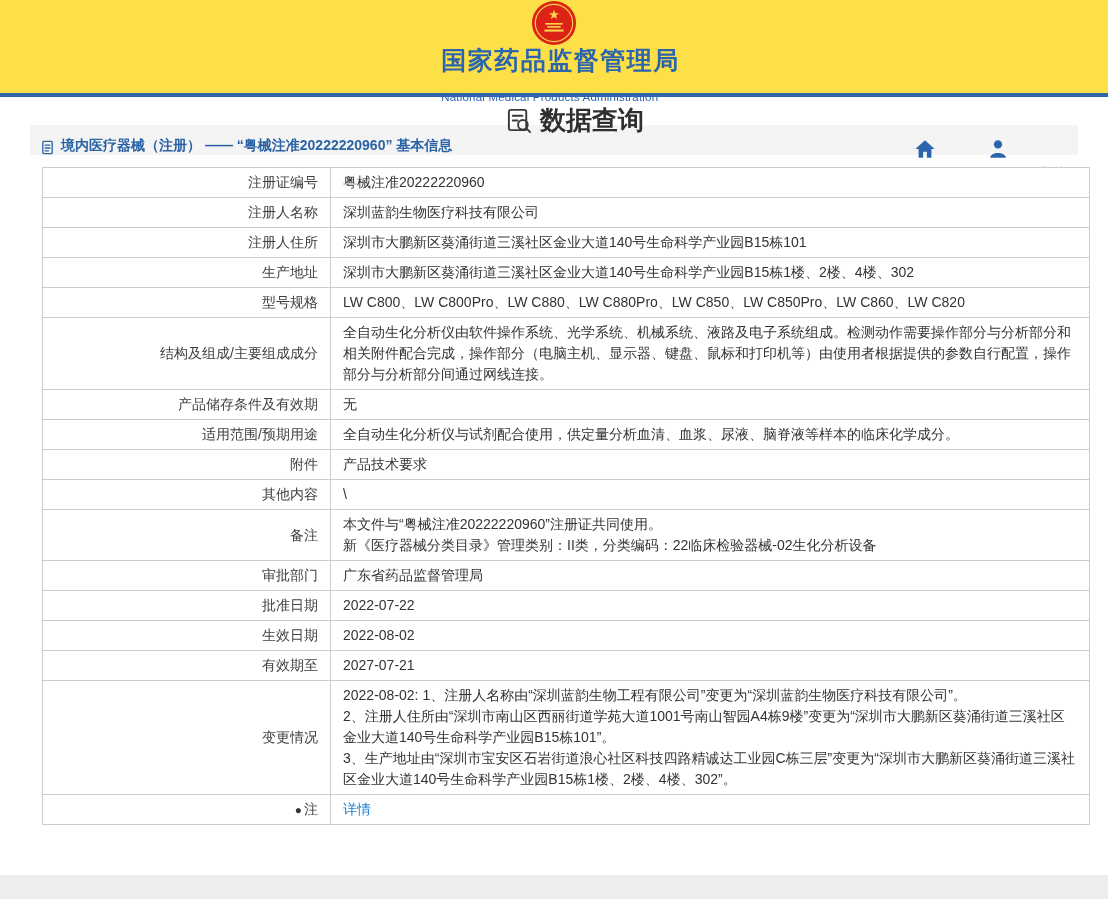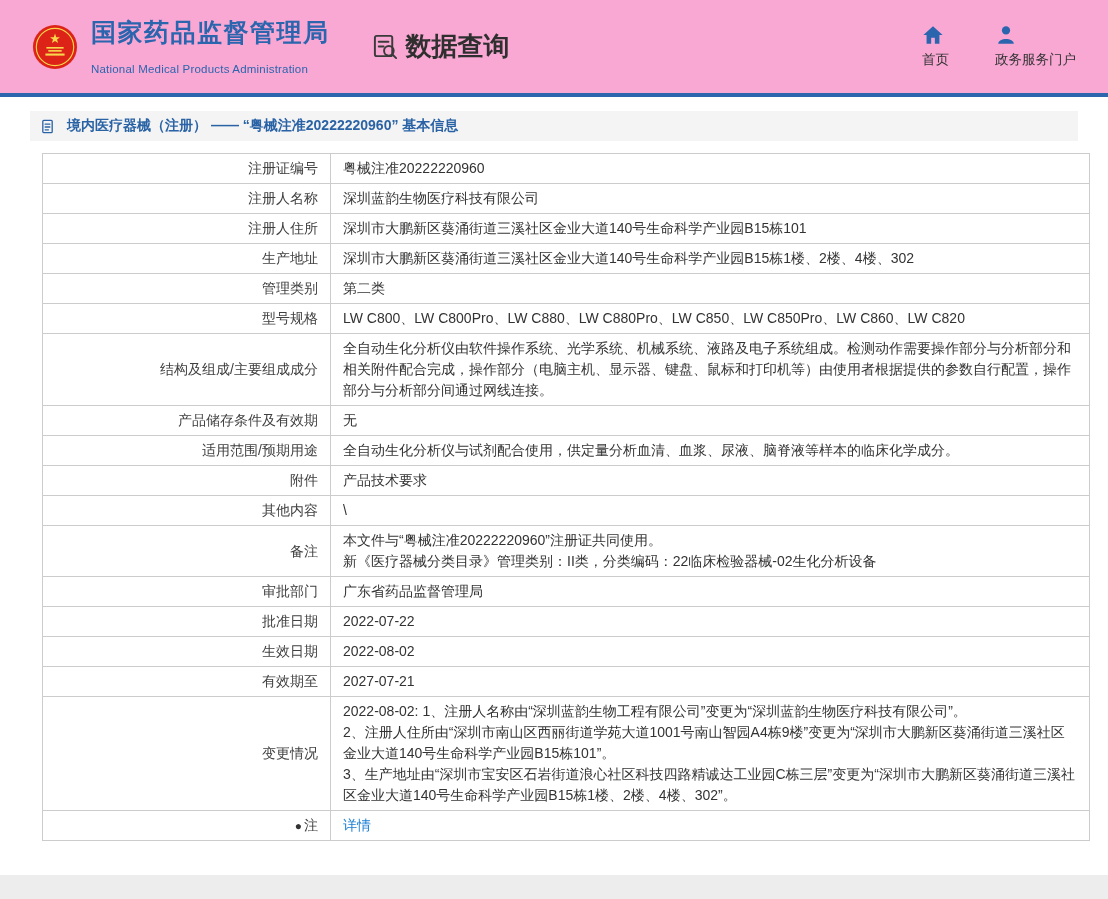--- a/index.html
+++ b/index.html
@@ -9,39 +9,39 @@
     --link-blue:#1b7fd4;
     --border-gray:#cccccc;
     --text-dark:#333333;
   }
   *{margin:0;padding:0;box-sizing:border-box;}
   html,body{width:1108px;height:899px;overflow:hidden;background:#ffffff;
     font-family:"Liberation Sans","DejaVu Sans",sans-serif;color:var(--text-dark);}
   .page{position:relative;width:1108px;height:899px;}
 
   
-  .header{height:93px;display:flex;align-items:center;padding:0 32px;background:#f9a8d4;}
+  .header{height:93px;display:flex;align-items:center;padding:0 40px;background:#fde047;flex-direction:column;}
   .emblem{width:46px;height:46px;flex:0 0 auto;display:block;}
   .agency{margin-left:13px;}
   .agency-cn{color:var(--brand-blue);font-size:25px;font-weight:bold;letter-spacing:1.5px;line-height:1.15;}
   .agency-en{color:var(--brand-blue);font-size:11.5px;margin-top:16px;letter-spacing:.2px;}
   .section{display:flex;align-items:center;margin-left:42px;cursor:pointer;text-decoration:none;color:#2f2f2f;}
   .section-icon{width:27px;height:27px;margin-right:7px;display:block;}
   .section-label{font-size:26px;font-weight:bold;color:#2f2f2f;}
   .nav{margin-left:auto;display:flex;gap:46px;align-items:center;}
   .nav-item{display:flex;flex-direction:column;gap:5px;cursor:pointer;text-decoration:none;color:var(--text-dark);}
   .nav-icon{width:22px;height:22px;display:block;}
   .nav-label{font-size:13.5px;color:var(--text-dark);}
 
   .blue-line{height:4px;background:var(--line-blue);}
 
   
   .main{padding:0 30px;background:#fff;}
-  .breadcrumb-bar{margin-top:14px;height:30px;background:#f4f4f4;display:flex;align-items:center;
-    padding:0 10px;gap:12px;}
+  .breadcrumb-bar{margin-top:28px;height:30px;background:#f4f4f4;display:flex;align-items:flex-end;
+    padding:0 10px;gap:6px;}
   .bc-icon{width:15px;height:15px;display:block;flex:0 0 auto;}
   .bc-text{color:var(--bc-blue);font-size:14px;font-weight:bold;}
 
   .detail-table{margin-top:12px;margin-left:12px;width:1048px;border-collapse:collapse;
     position:relative;z-index:1;table-layout:fixed;}
   .detail-table th,.detail-table td{border:1px solid var(--border-gray);font-size:14px;
     padding:4px 12px;line-height:1.5;background:#fff;vertical-align:middle;}
   .detail-table th{width:288px;text-align:right;font-weight:normal;color:#404040;white-space:nowrap;}
   .detail-table td{text-align:left;color:var(--text-dark);white-space:pre-line;word-break:break-all;}
   .detail-link{color:var(--link-blue);text-decoration:none;cursor:pointer;}
@@ -129,24 +129,20 @@
           </tr>
           <tr>
             <th><span>注册人住所</span></th>
             <td>深圳市大鹏新区葵涌街道三溪社区金业大道140号生命科学产业园B15栋101</td>
           </tr>
           <tr>
             <th><span>生产地址</span></th>
             <td>深圳市大鹏新区葵涌街道三溪社区金业大道140号生命科学产业园B15栋1楼、2楼、4楼、302</td>
           </tr>
           <tr>
-            <th><span>管理类别</span></th>
-            <td>第二类</td>
-          </tr>
-          <tr>
             <th><span>型号规格</span></th>
             <td>LW C800、LW C800Pro、LW C880、LW C880Pro、LW C850、LW C850Pro、LW C860、LW C820</td>
           </tr>
           <tr>
             <th><span>结构及组成/主要组成成分</span></th>
             <td>全自动生化分析仪由软件操作系统、光学系统、机械系统、液路及电子系统组成。检测动作需要操作部分与分析部分和相关附件配合完成，操作部分（电脑主机、显示器、键盘、鼠标和打印机等）由使用者根据提供的参数自行配置，操作部分与分析部分间通过网线连接。</td>
           </tr>
           <tr>
             <th><span>产品储存条件及有效期</span></th>
             <td>无</td>

